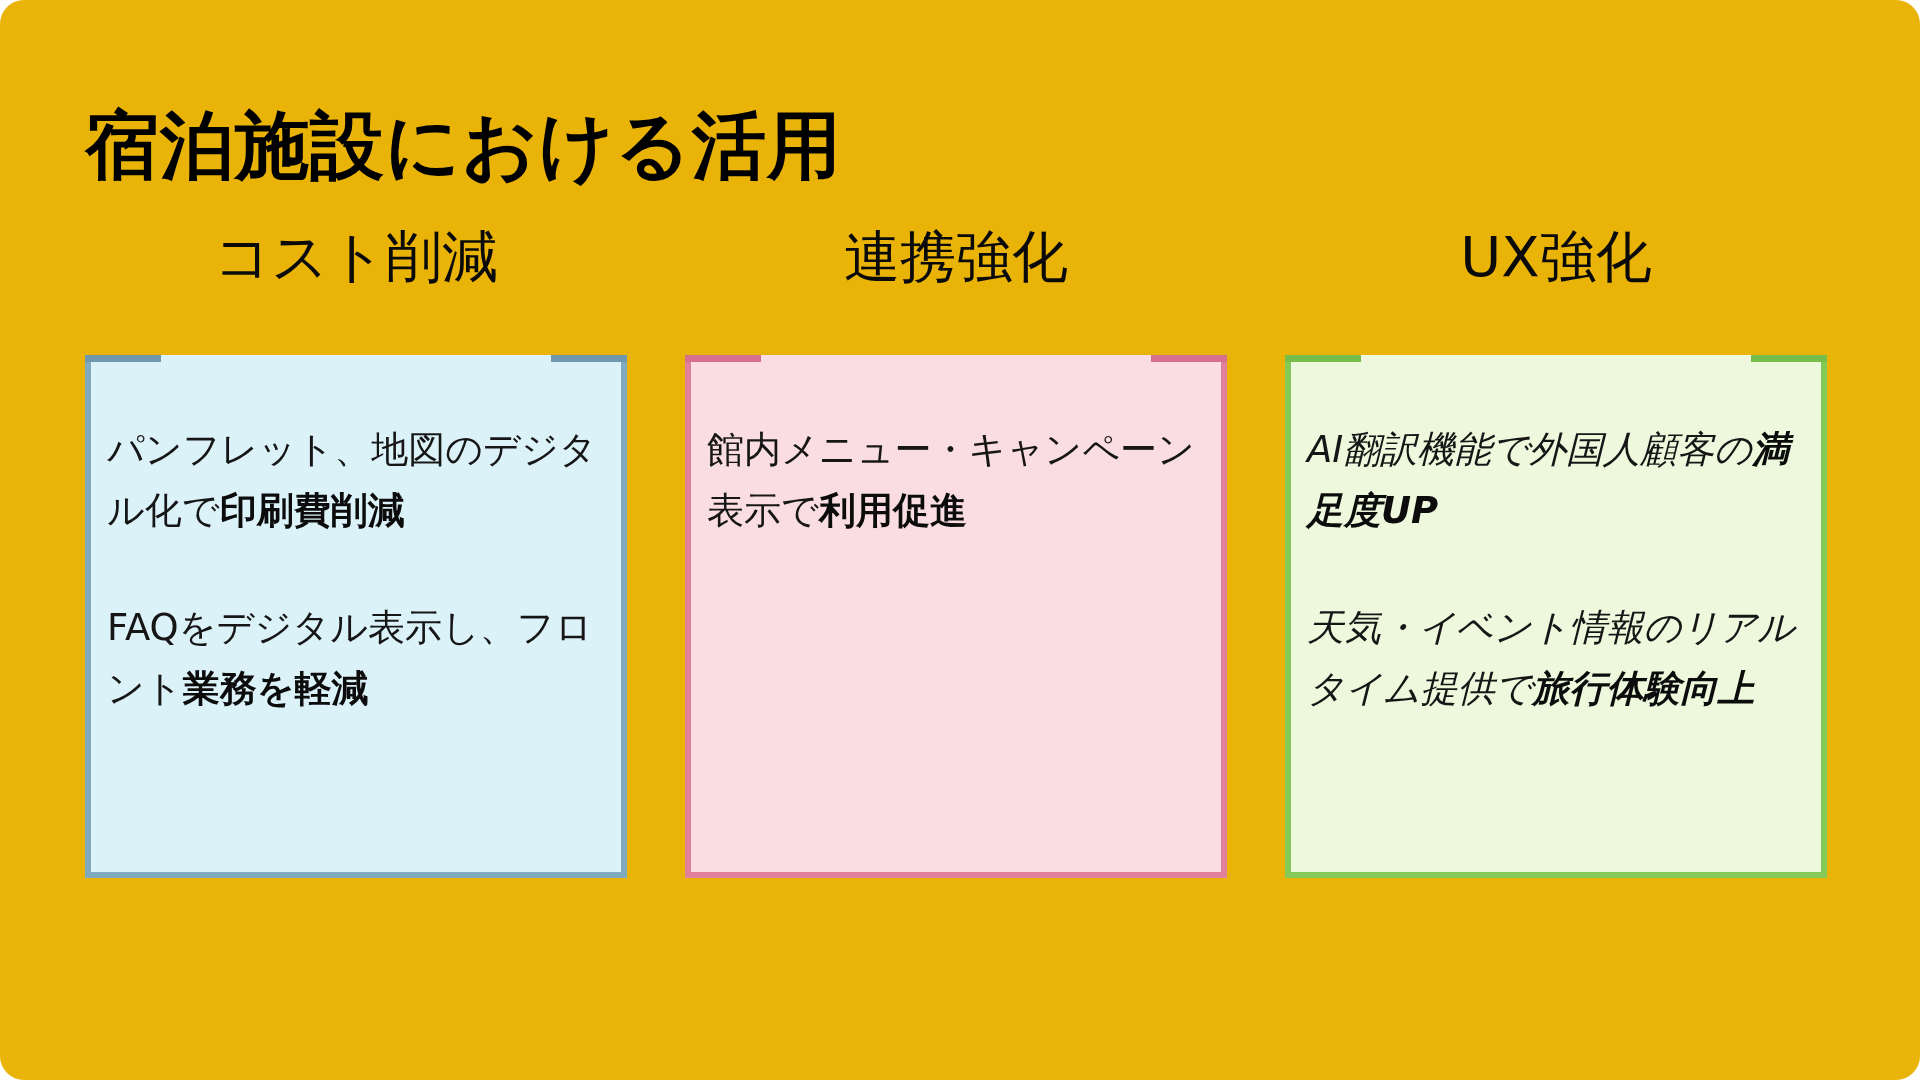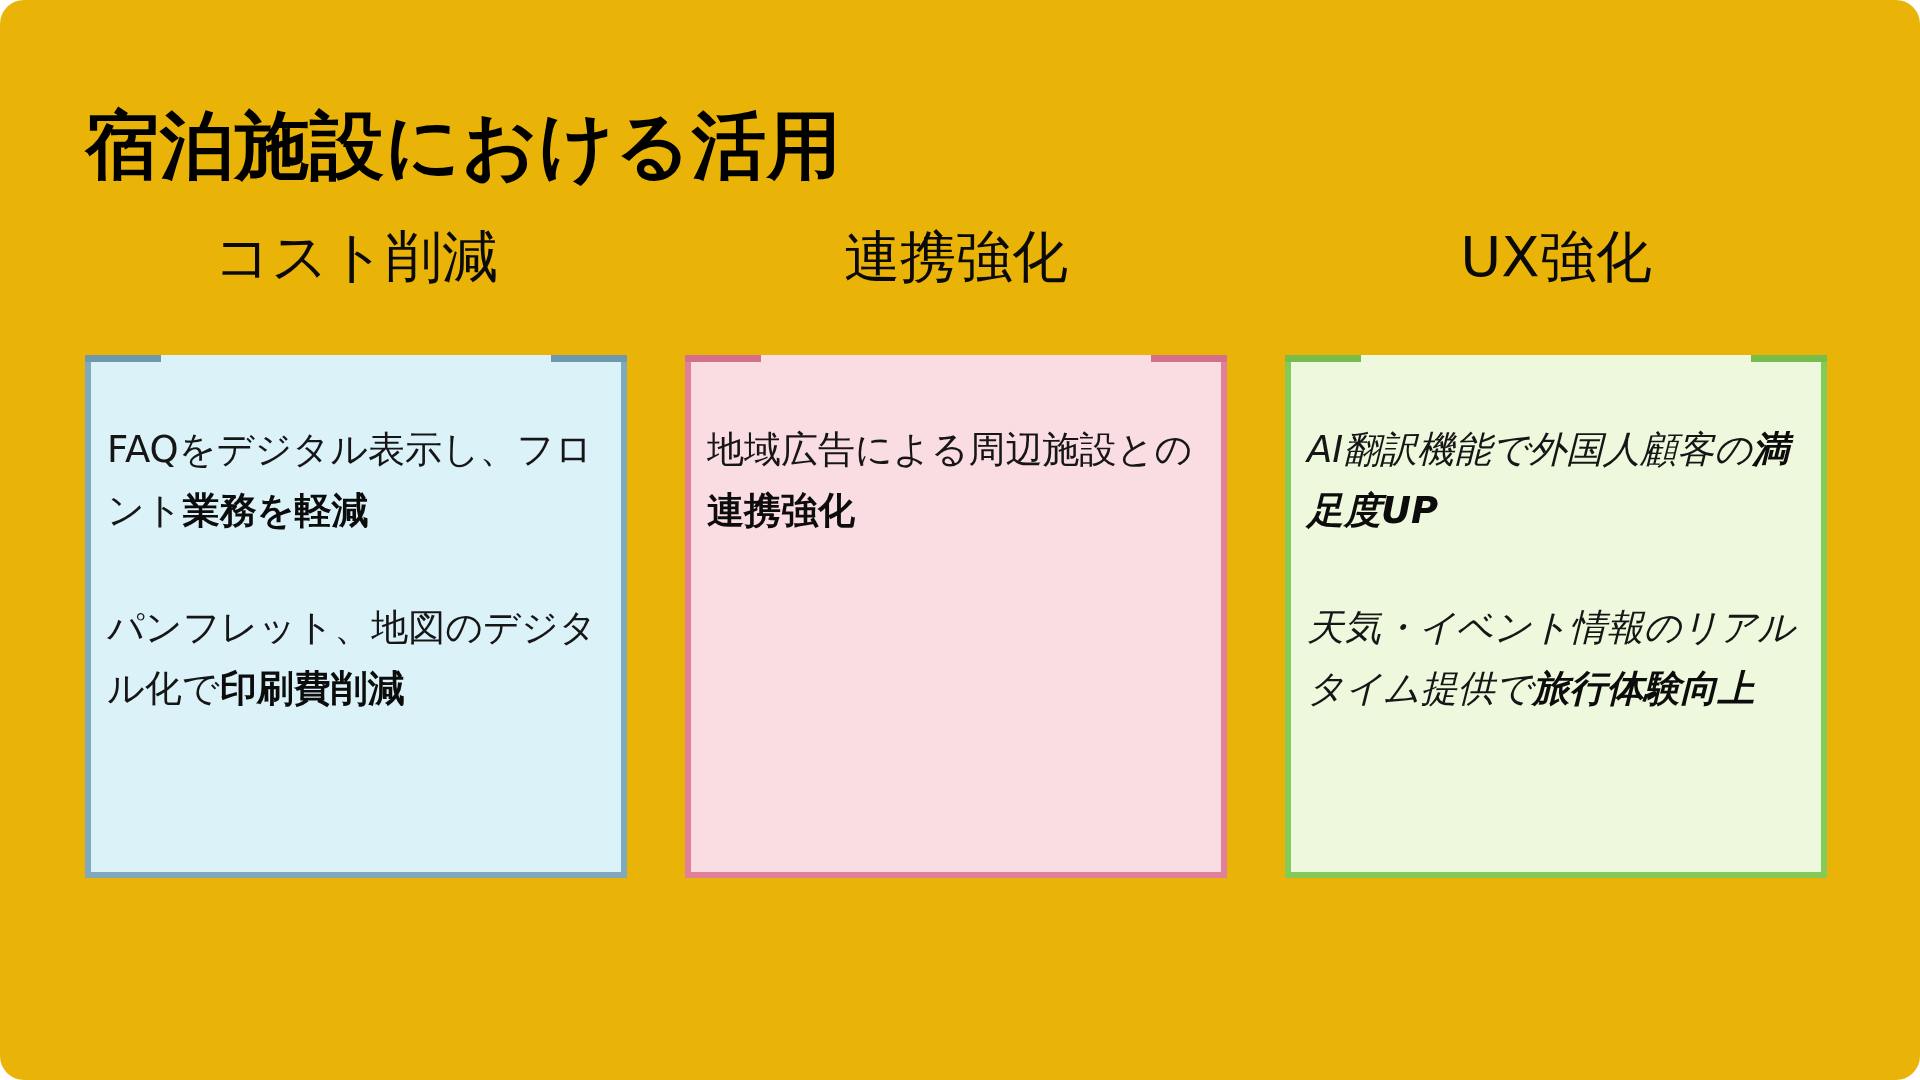--- a/index.html
+++ b/index.html
@@ -83,31 +83,31 @@
 <div class="slide">
   <h1 class="title">宿泊施設における活用</h1>
 
   <div class="columns">
 
     <section class="column">
       <h2 class="col-header">コスト削減</h2>
       <div class="box" style="background-color: rgb(220, 242, 249); border-color: rgb(127, 169, 188);">
         <span class="corner corner-left" style="background-color: rgb(110, 152, 173);"></span>
         <span class="corner corner-right" style="background-color: rgb(110, 152, 173);"></span>
+        <p class="para"><span>パンフレット、地図のデジタル化で</span><strong>印刷費削減</strong></p>
         <p class="para"><span>FAQをデジタル表示し、フロント</span><strong>業務を軽減</strong></p>
-        <p class="para"><span>パンフレット、地図のデジタル化で</span><strong>印刷費削減</strong></p>
       </div>
     </section>
 
     <section class="column">
       <h2 class="col-header">連携強化</h2>
       <div class="box" style="background-color: rgb(250, 221, 227); border-color: rgb(224, 128, 154);">
         <span class="corner corner-left" style="background-color: rgb(212, 112, 140);"></span>
         <span class="corner corner-right" style="background-color: rgb(212, 112, 140);"></span>
-        <p class="para"><span>地域広告による周辺施設との</span><strong>連携強化</strong></p>
+        <p class="para"><span>館内メニュー・キャンペーン表示で</span><strong>利用促進</strong></p>
       </div>
     </section>
 
     <section class="column">
       <h2 class="col-header">UX強化</h2>
       <div class="box" style="background-color: rgb(237, 248, 220); border-color: rgb(132, 202, 88); font-style: italic;">
         <span class="corner corner-left" style="background-color: rgb(119, 189, 76);"></span>
         <span class="corner corner-right" style="background-color: rgb(119, 189, 76);"></span>
         <p class="para"><span>AI翻訳機能で外国人顧客の</span><strong>満足度UP</strong></p>
         <p class="para"><span>天気・イベント情報のリアルタイム提供で</span><strong>旅行体験向上</strong></p>

